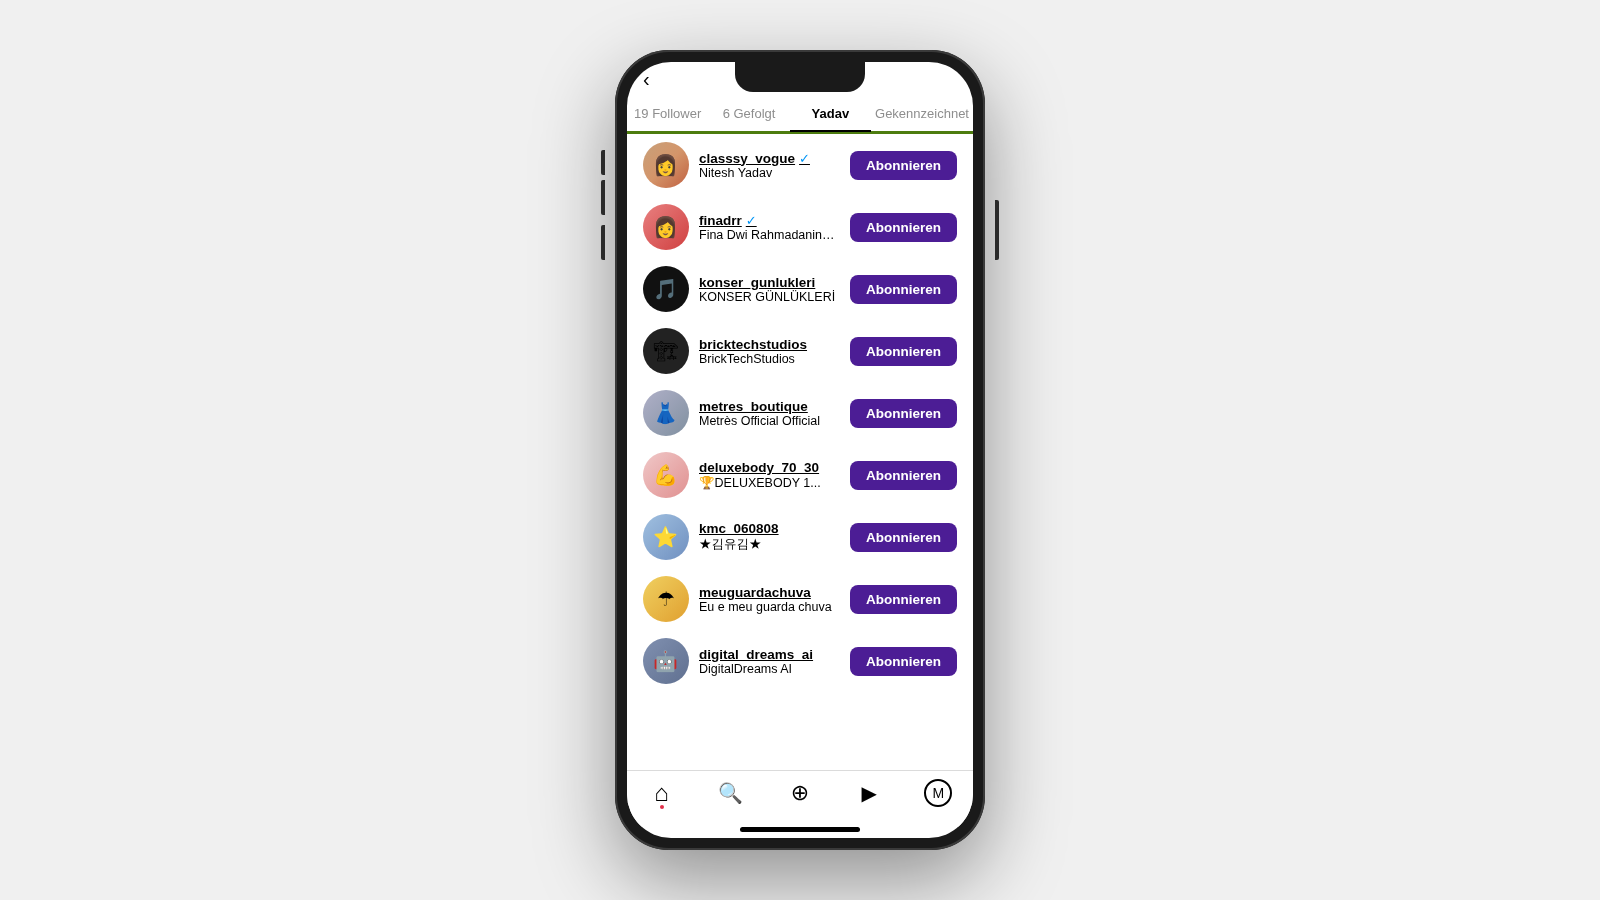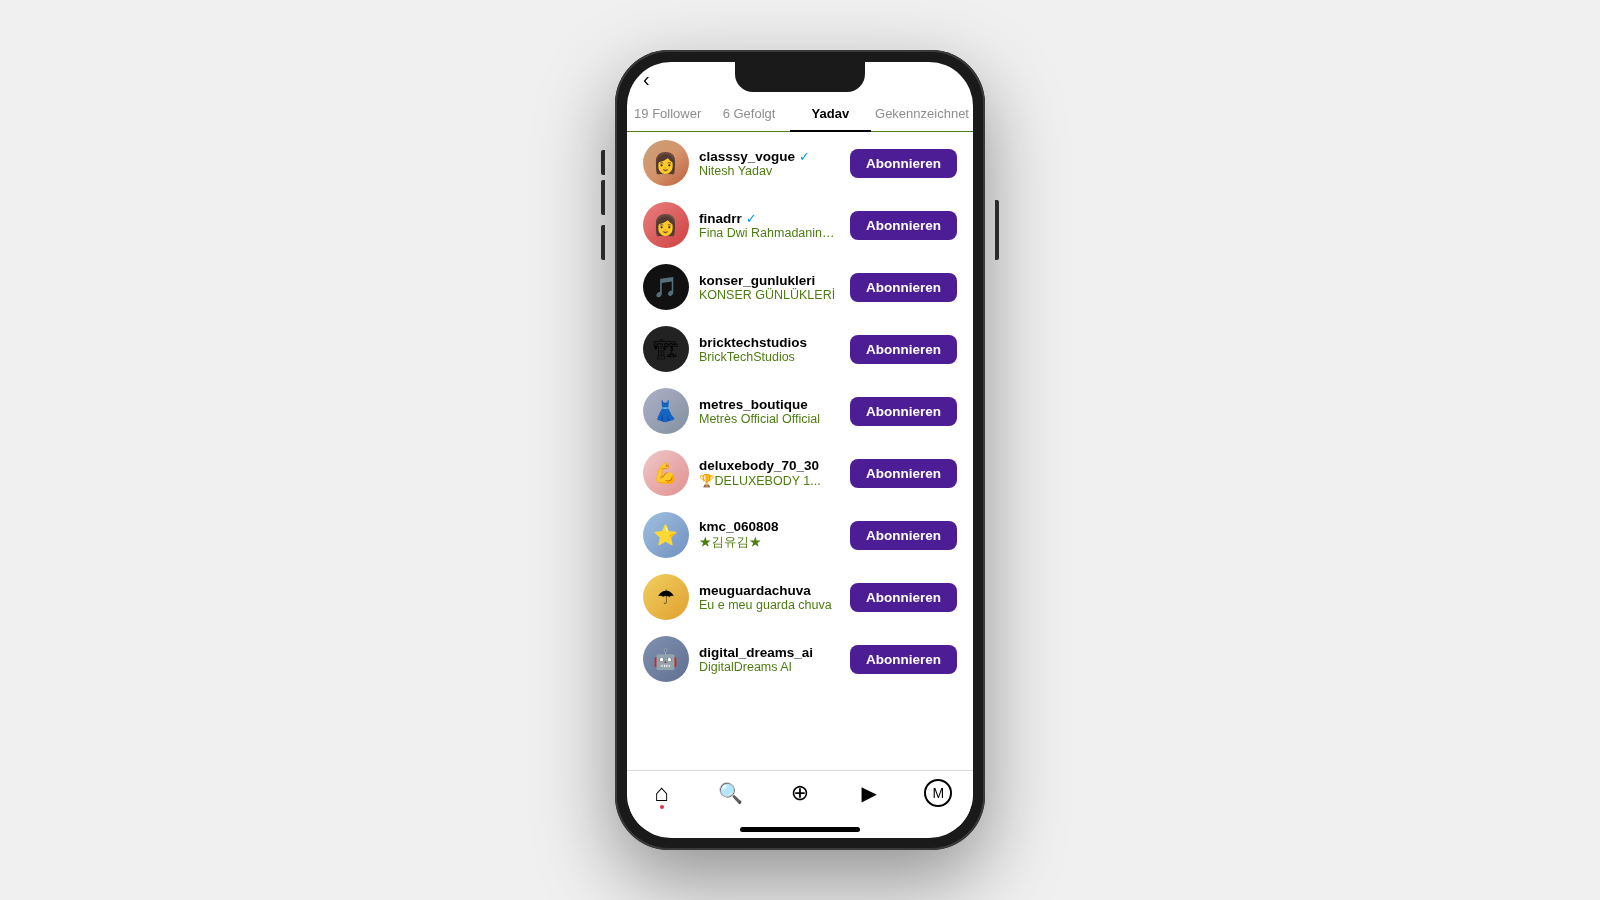--- a/index.html
+++ b/index.html
@@ -137,21 +137,21 @@
 
     .header-title {
       font-size: 16px;
       font-weight: 600;
       color: #000;
     }
 
     
     .tabs {
       display: flex;
-      border-bottom: 1px solid #4d7c0f;
+      border-bottom: 3px solid #4d7c0f;
       flex-shrink: 0;
     }
 
     .tab {
       flex: 1;
       text-align: center;
       padding: 10px 4px;
       font-size: 13px;
       color: #8e8e8e;
       cursor: pointer;
@@ -223,36 +223,37 @@
 
     .user-info {
       flex: 1;
       min-width: 0;
     }
 
     .username-row {
       display: flex;
       align-items: flex-end;
       gap: 4px;
+      text-decoration: underline;
     }
 
     .username {
       font-size: 13.5px;
       font-weight: 600;
       color: #000;
     }
 
     .verified {
       color: #0095f6;
       font-size: 13px;
     }
 
     .display-name {
       font-size: 12.5px;
-      color: #4d7c0f;
+      color: #000000;
       white-space: nowrap;
       overflow: hidden;
       text-overflow: ellipsis;
     }
 
     .subscribe-btn {
       background: #4c1d95;
       color: #fff;
       border: none;
       border-radius: 8px;

